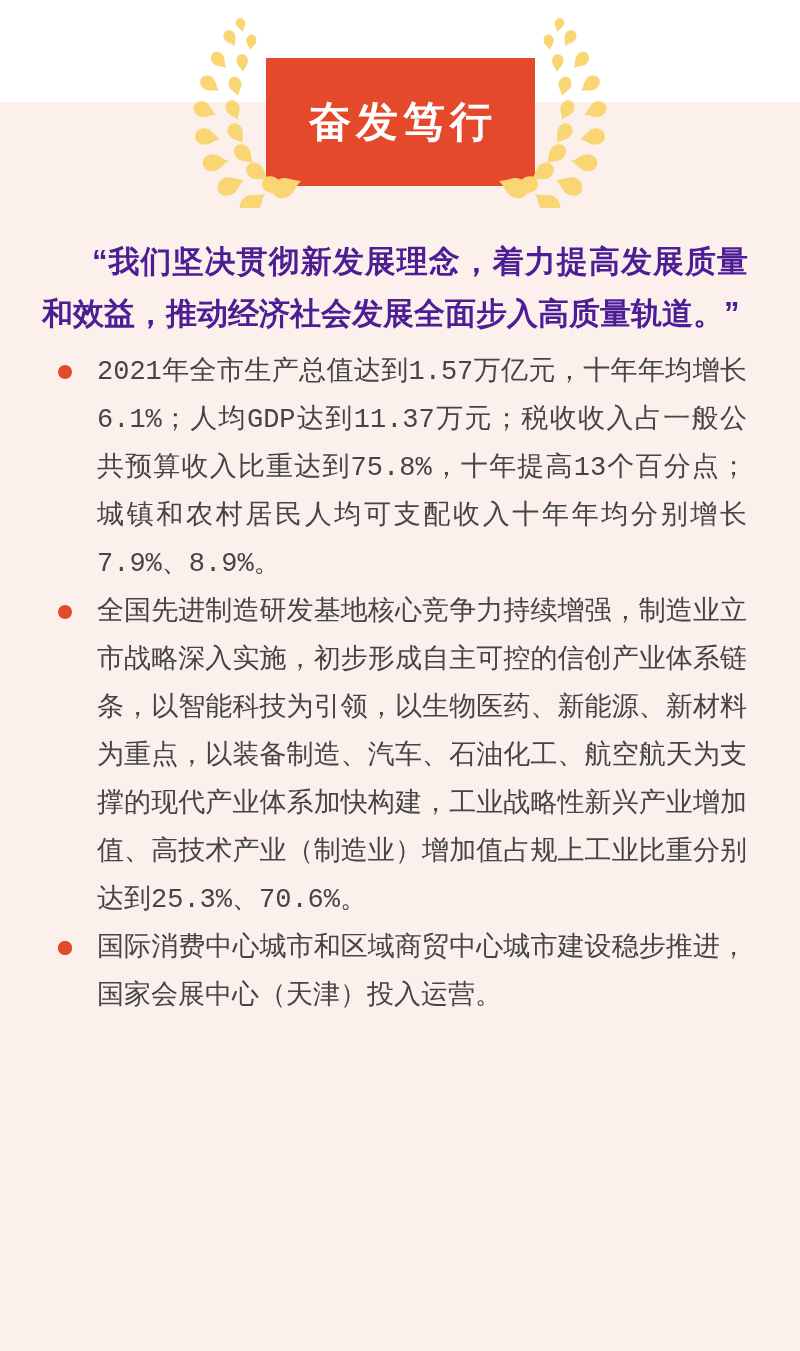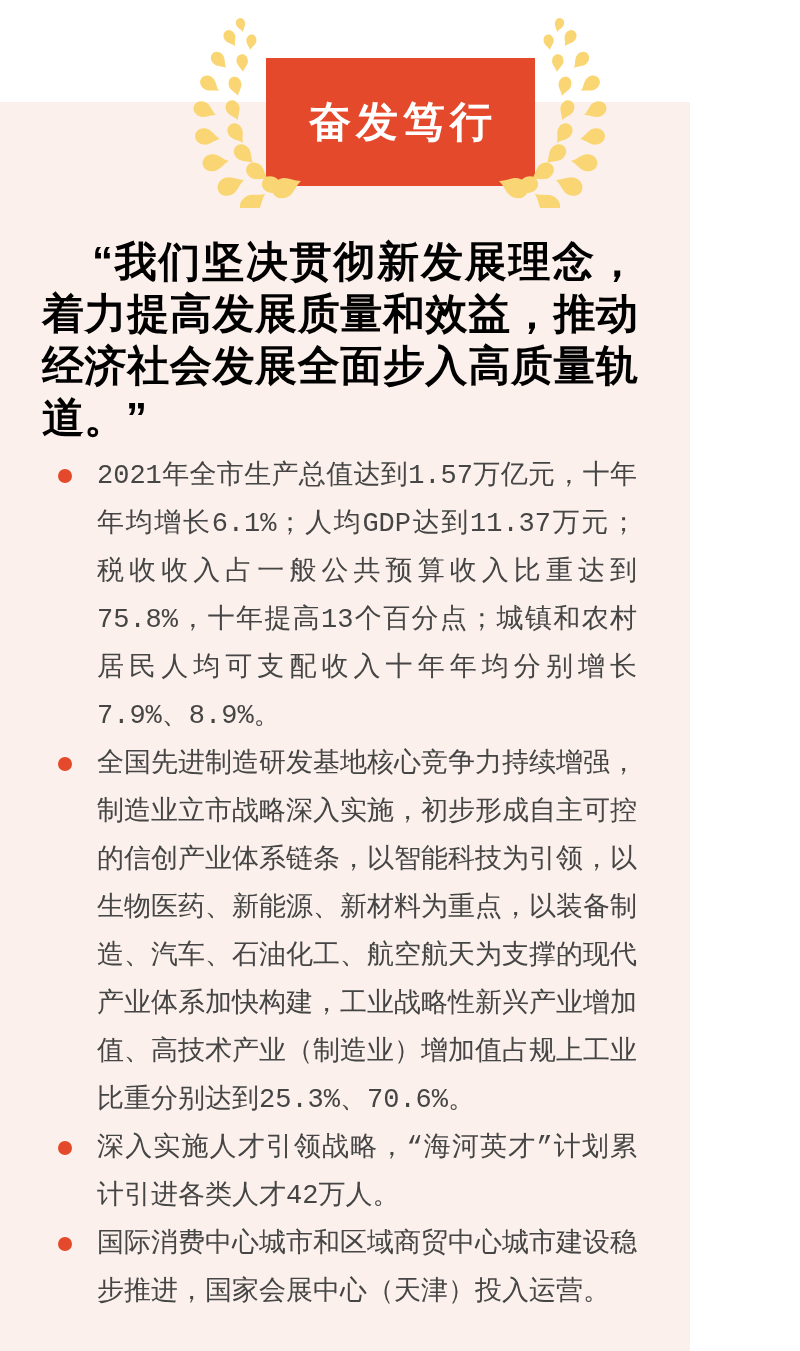--- a/index.html
+++ b/index.html
@@ -4,21 +4,21 @@
 <style>
   html,body{margin:0;padding:0;}
   body{
     width:800px;height:1351px;
     background:#ffffff;
     font-family:"Liberation Sans", sans-serif;
     overflow:hidden;
   }
   .page{
     position:relative;
-    width:690px;height:1351px;
+    width:800px;height:1351px;
     background:#fbf0eb;
   }
   .white-band{
     position:absolute;left:0;top:0;width:800px;height:102px;
     background:#ffffff;
   }
   
   .hero{position:relative;width:800px;height:212px;}
   .banner{
     position:absolute;left:266px;top:58px;width:269px;height:128px;
@@ -33,24 +33,24 @@
     text-indent:5px;
     line-height:1;
   }
   .laurel{position:absolute;top:18px;width:150px;height:190px;z-index:2;}
   .laurel-left{left:183px;}
   .laurel-right{left:467px;transform:scaleX(-1);}
   
   .quote{
     margin:0;
     padding:24px 52px 0 42px;
-    font-size:42px;
+    font-size:31px;
     line-height:52px;
     font-weight:700;
-    color:#000000;
+    color:#4c1d95;
     text-indent:50px;
     text-align:justify;
   }
   
   .achievements{
     list-style:none;
     margin:8px 0 0 0;
     padding:0 53px 0 58px;
   }
   .achievements li{
@@ -144,21 +144,20 @@
     <li>
       <span class="dot"></span>
       <span>2021年全市生产总值达到1.57万亿元，十年年均增长6.1%；人均GDP达到11.37万元；税收收入占一般公共预算收入比重达到75.8%，十年提高13个百分点；城镇和农村居民人均可支配收入十年年均分别增长7.9%、8.9%。</span>
     </li>
     <li>
       <span class="dot"></span>
       <span>全国先进制造研发基地核心竞争力持续增强，制造业立市战略深入实施，初步形成自主可控的信创产业体系链条，以智能科技为引领，以生物医药、新能源、新材料为重点，以装备制造、汽车、石油化工、航空航天为支撑的现代产业体系加快构建，工业战略性新兴产业增加值、高技术产业（制造业）增加值占规上工业比重分别达到25.3%、70.6%。</span>
     </li>
     <li>
       <span class="dot"></span>
-      <span>深入实施人才引领战略，“海河英才”计划累计引进各类人才42万人。</span>
     </li>
     <li>
       <span class="dot"></span>
       <span>国际消费中心城市和区域商贸中心城市建设稳步推进，国家会展中心（天津）投入运营。</span>
     </li>
 
   </ul>
 </div>
 
 </body></html>

